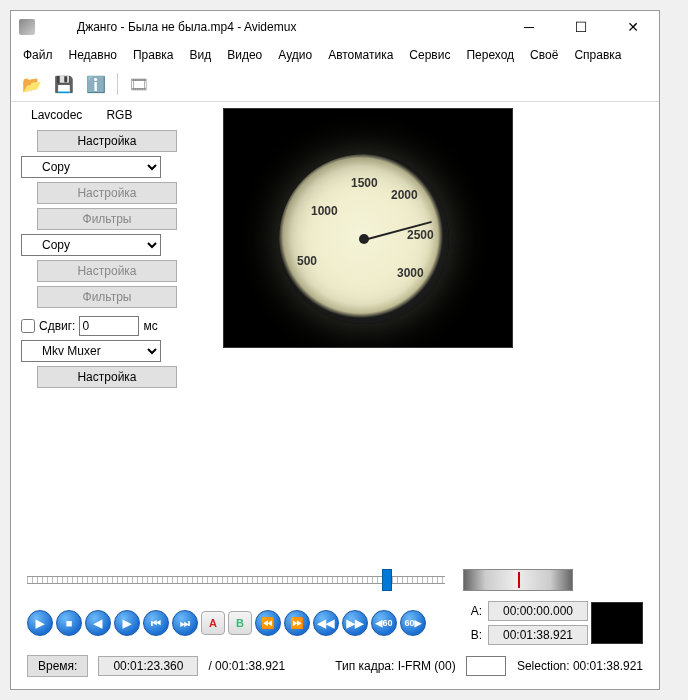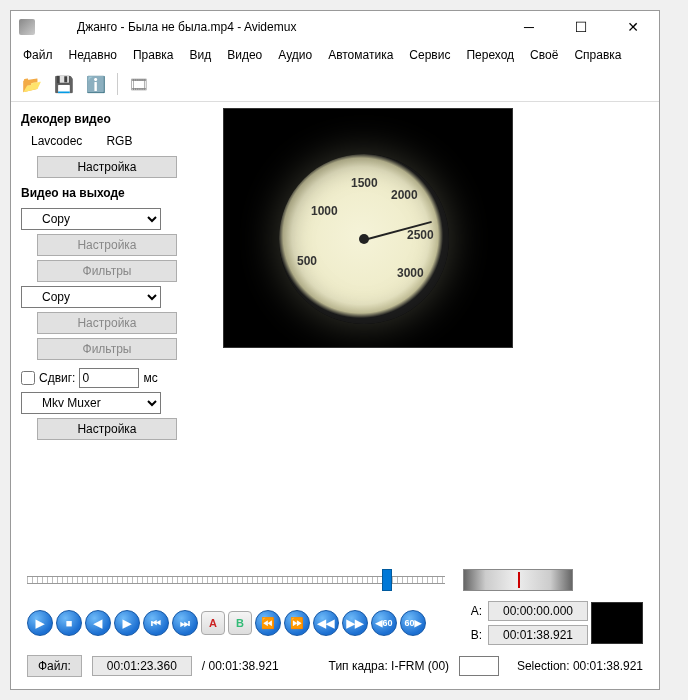--- a/index.html
+++ b/index.html
@@ -84,28 +84,26 @@
     <div class="tool-btn" style="color:#1e6fd0">📂</div>
     <div class="tool-btn" style="color:#1e6fd0">💾</div>
     <div class="tool-btn" style="color:#1e6fd0">ℹ️</div>
     <div class="tool-sep"></div>
     <div class="tool-btn" style="color:#888">🎞</div>
   </div>
 
   <div class="content">
     <div class="left-panel">
 
-      <div class="section-title">Декодер видео</div>
       <div class="decoder-row">
         <span>Lavcodec</span>
         <span>RGB</span>
       </div>
       <button class="btn btn-wide">Настройка</button>
 
-      <div class="section-title">Видео на выходе</div>
       <select class="select-wide">
         <option>Copy</option>
       </select>
       <button class="btn btn-wide disabled">Настройка</button>
       <button class="btn btn-wide disabled">Фильтры</button>
 
       <select class="select-wide">
         <option>Copy</option>
       </select>
       <button class="btn btn-wide disabled">Настройка</button>
@@ -172,21 +170,21 @@
         </div>
         <div class="ab-row">
           <span>B:</span>
           <div class="time-box">00:01:38.921</div>
         </div>
       </div>
       <div class="blackbox"></div>
     </div>
 
     <div class="bottom-row">
-      <div class="time-btn">Файл:</div>
+      <div class="time-btn">Время:</div>
       <div class="time-box">00:01:23.360</div>
       <span>/ 00:01:38.921</span>
       <span style="margin-left:40px">Тип кадра:  I-FRM (00)</span>
       <input class="frame-input" value="" style="">
       <span style="margin-left:auto">Selection: 00:01:38.921</span>
     </div>
   </div>
 </div>
 
 </body></html>

